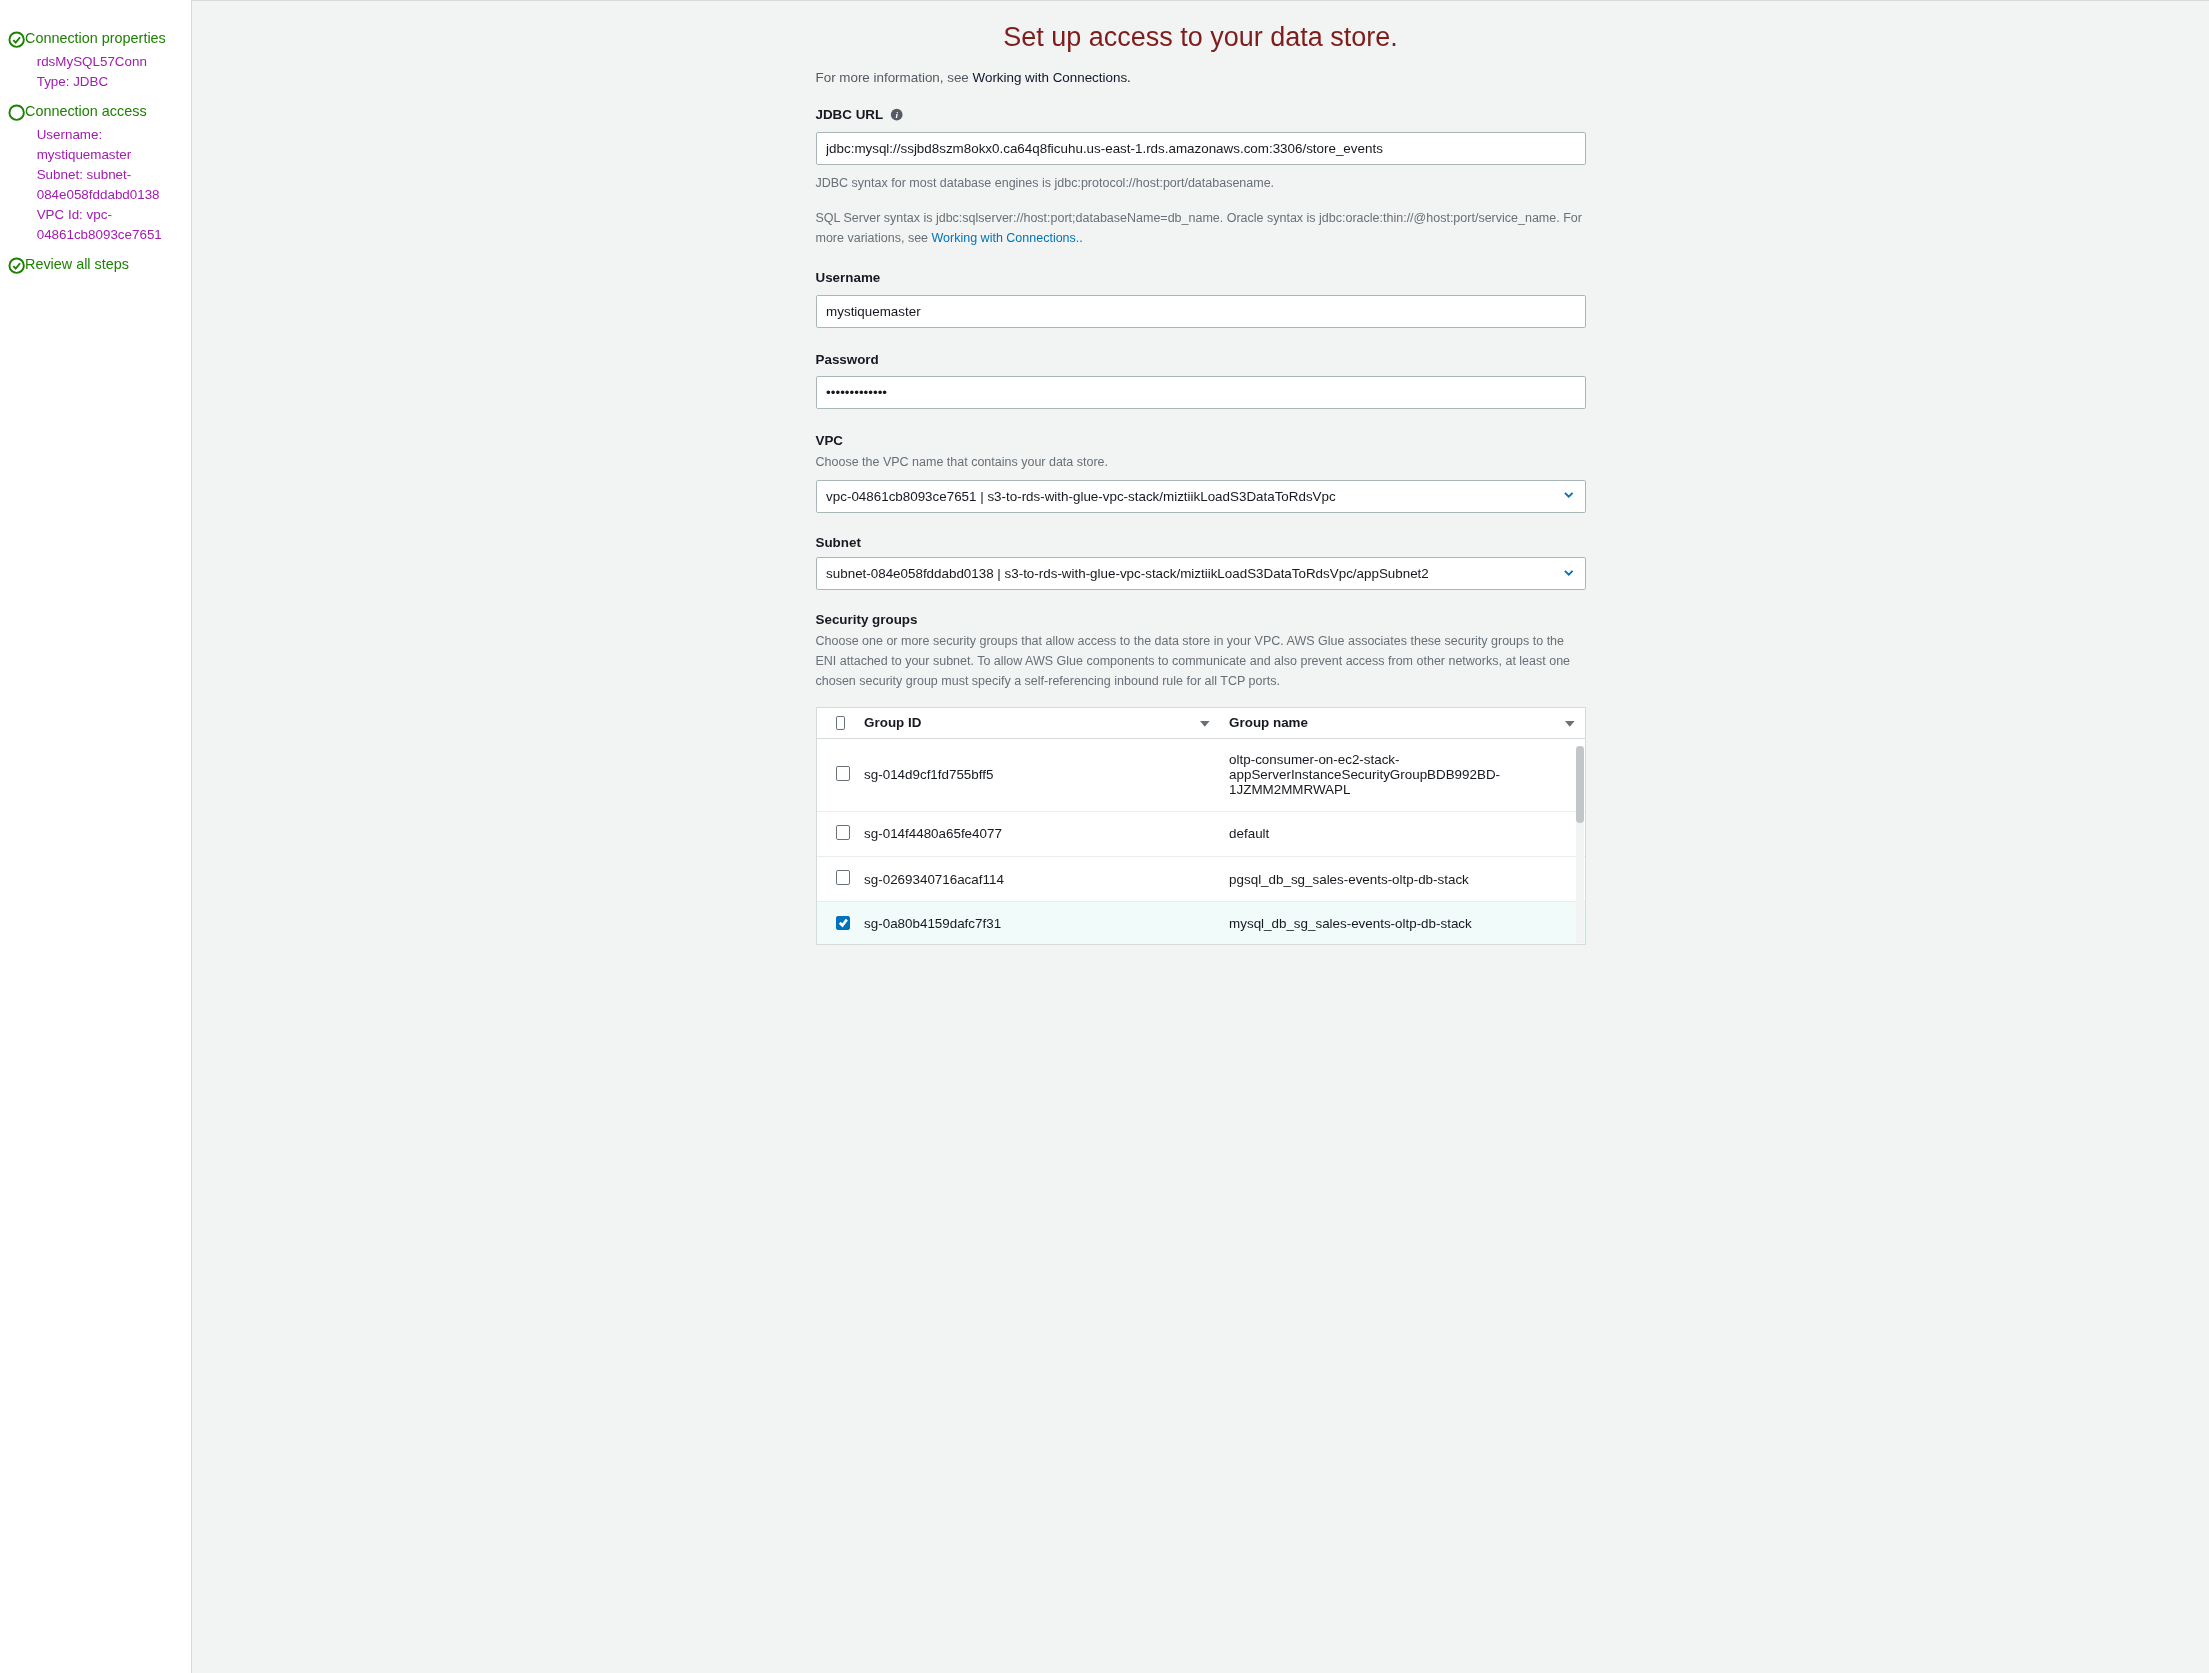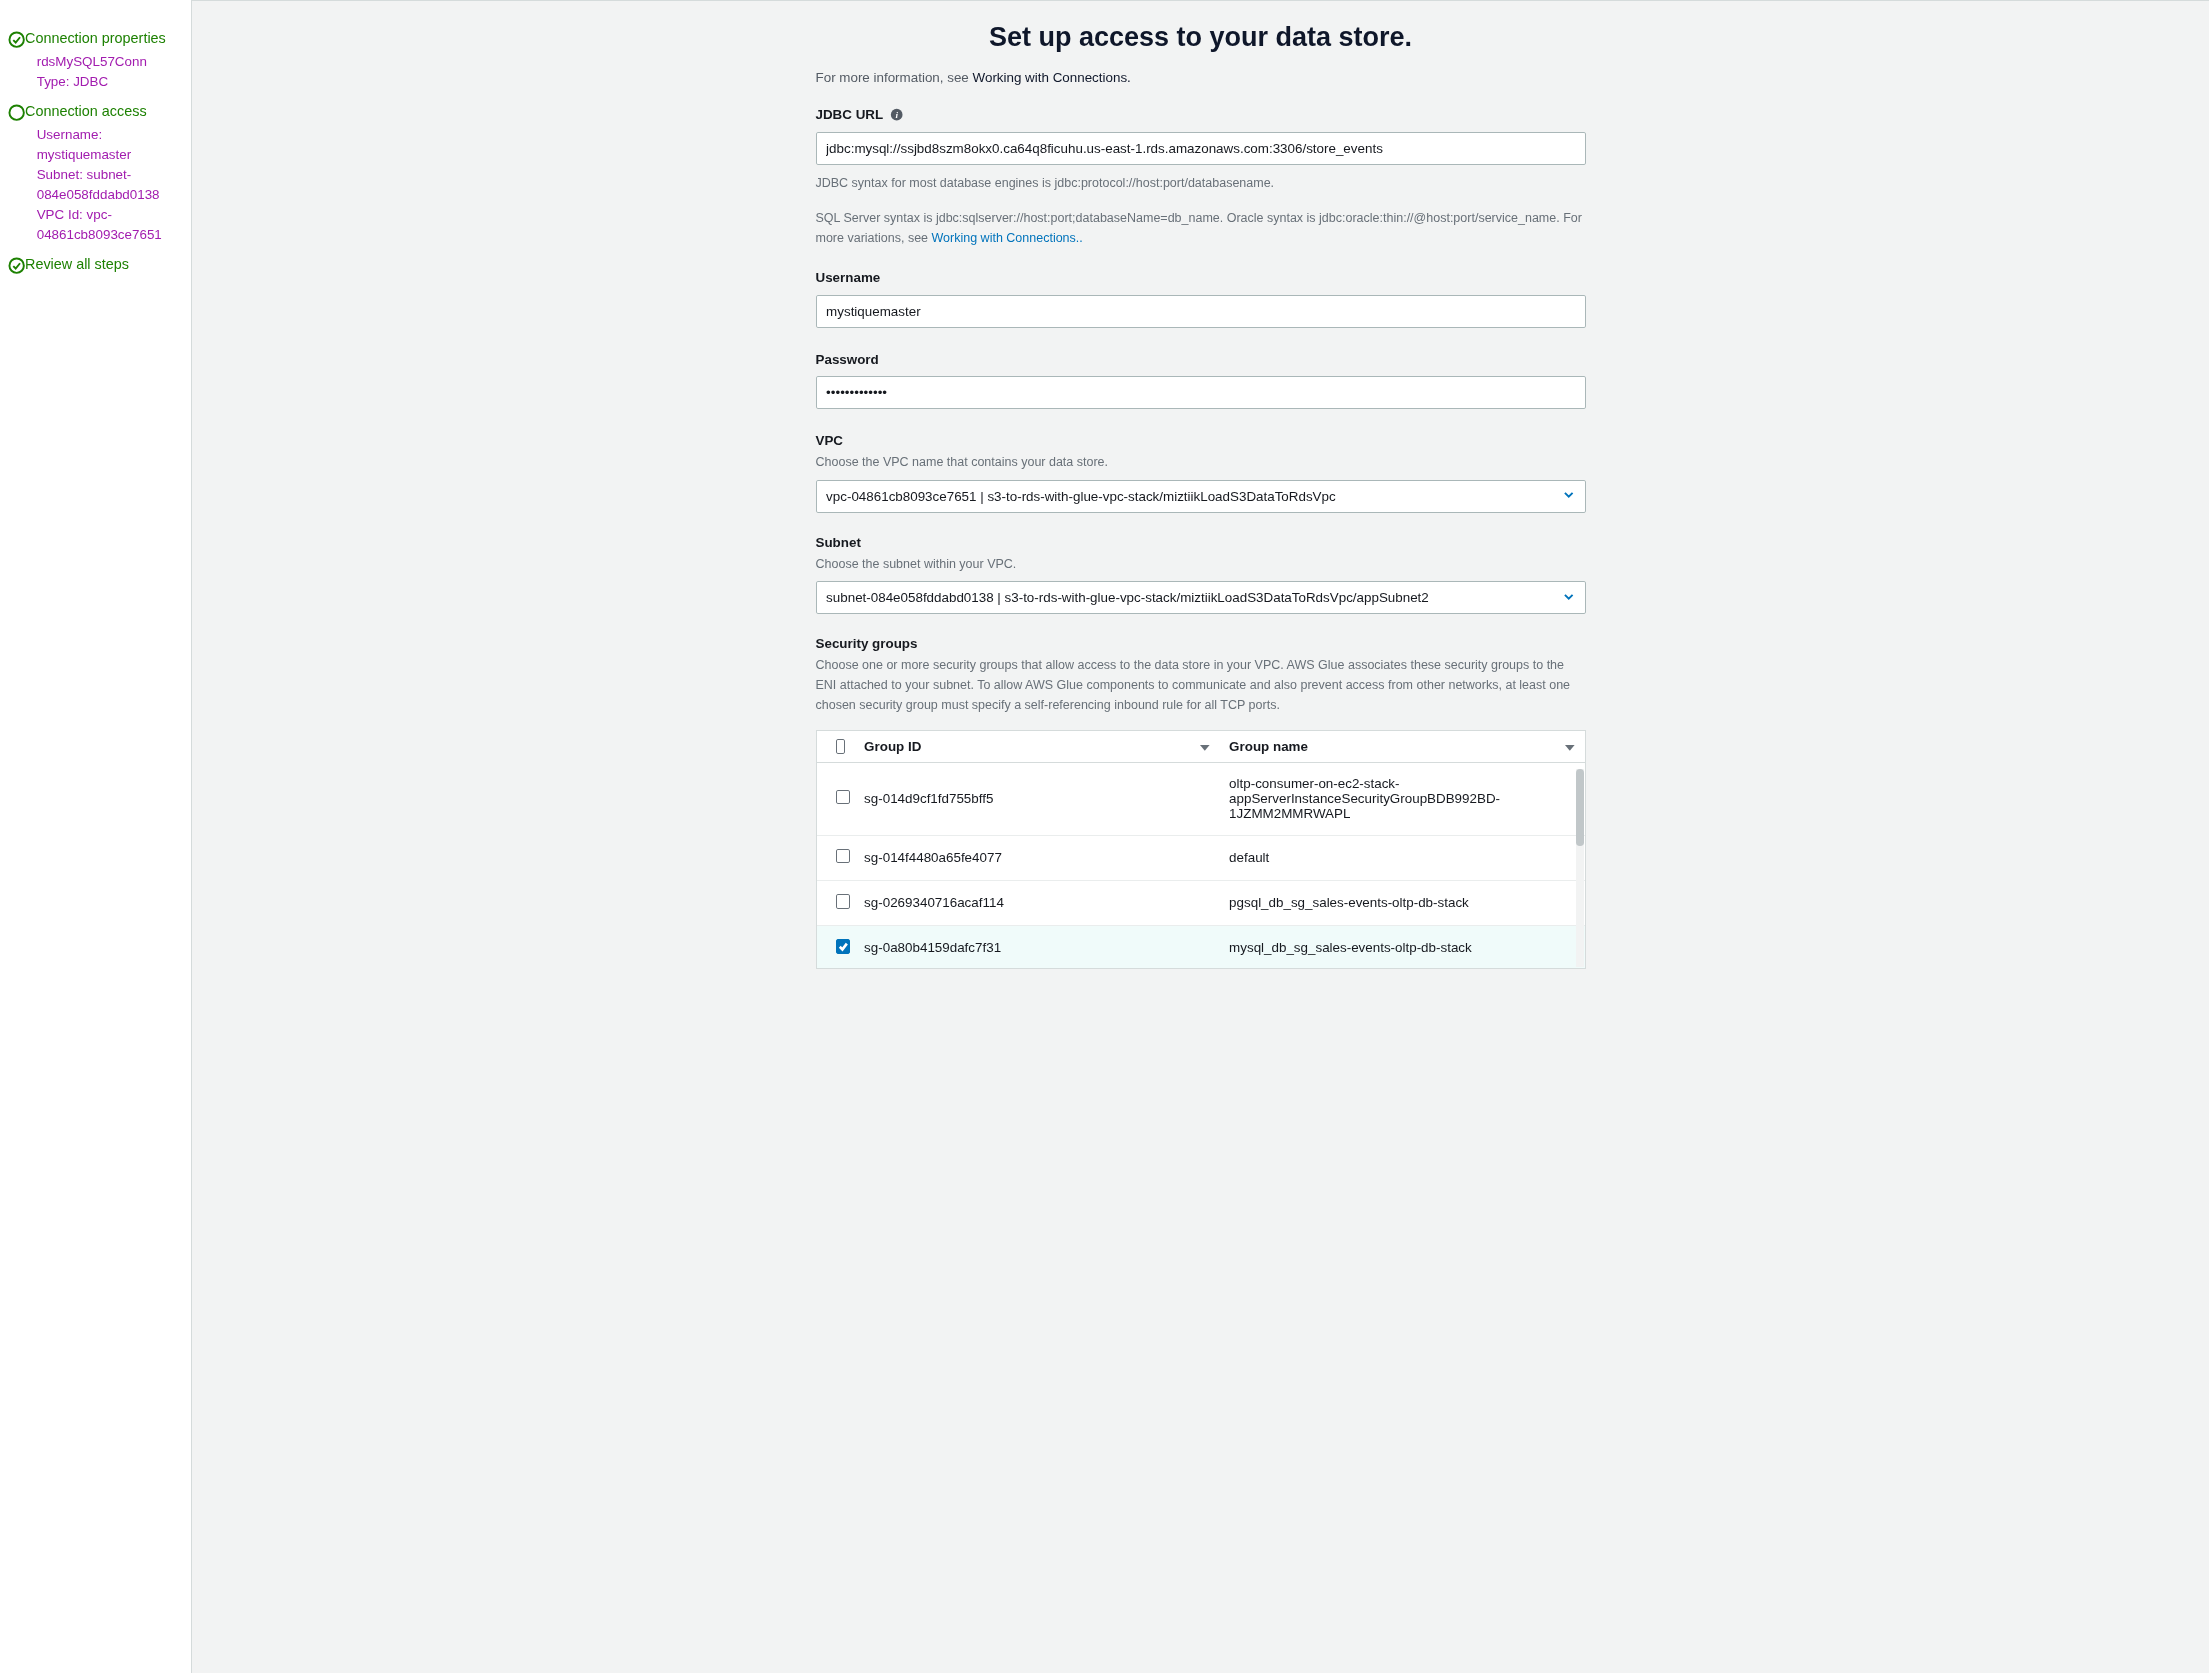--- a/index.html
+++ b/index.html
@@ -50,23 +50,23 @@
     background: #f2f3f3;
     border-top: 1px solid #d5dbdb;
   }
   .main-inner {
     max-width: 922px;
     margin: 0 auto;
     padding: 0 38px;
   }
   h1.page-title {
     font-size: 27px;
-    font-weight: 700;
+    font-weight: 400;
     text-align: center;
-    color: #0f172a;
+    color: #7f1d1d;
     padding: 21px 0 17.3px;
   }
   .form-area {
     padding-left: 38px;
     padding-right: 38px;
   }
   .intro-line {
     font-size: 13.4px;
     color: #545b64;
     margin-bottom: 9.6px;
@@ -270,21 +270,20 @@
         <div class="select">
           <span>vpc-04861cb8093ce7651 | s3-to-rds-with-glue-vpc-stack/miztiikLoadS3DataToRdsVpc</span>
           <span><svg viewBox="0 0 12 12">
                 <polyline points="2,4 6,8 10,4"></polyline>
               </svg></span>
         </div>
       </div>
 
       <div class="field-block">
         <div class="field-label">Subnet</div>
-        <p class="helper" style="margin-top:3.8px;margin-bottom:0">Choose the subnet within your VPC.</p>
         <div class="select">
           <span>subnet-084e058fddabd0138 | s3-to-rds-with-glue-vpc-stack/miztiikLoadS3DataToRdsVpc/appSubnet2</span>
           <span><svg viewBox="0 0 12 12">
                 <polyline points="2,4 6,8 10,4"></polyline>
               </svg></span>
         </div>
       </div>
 
       <div class="field-block">
         <div class="field-label">Security groups</div>

